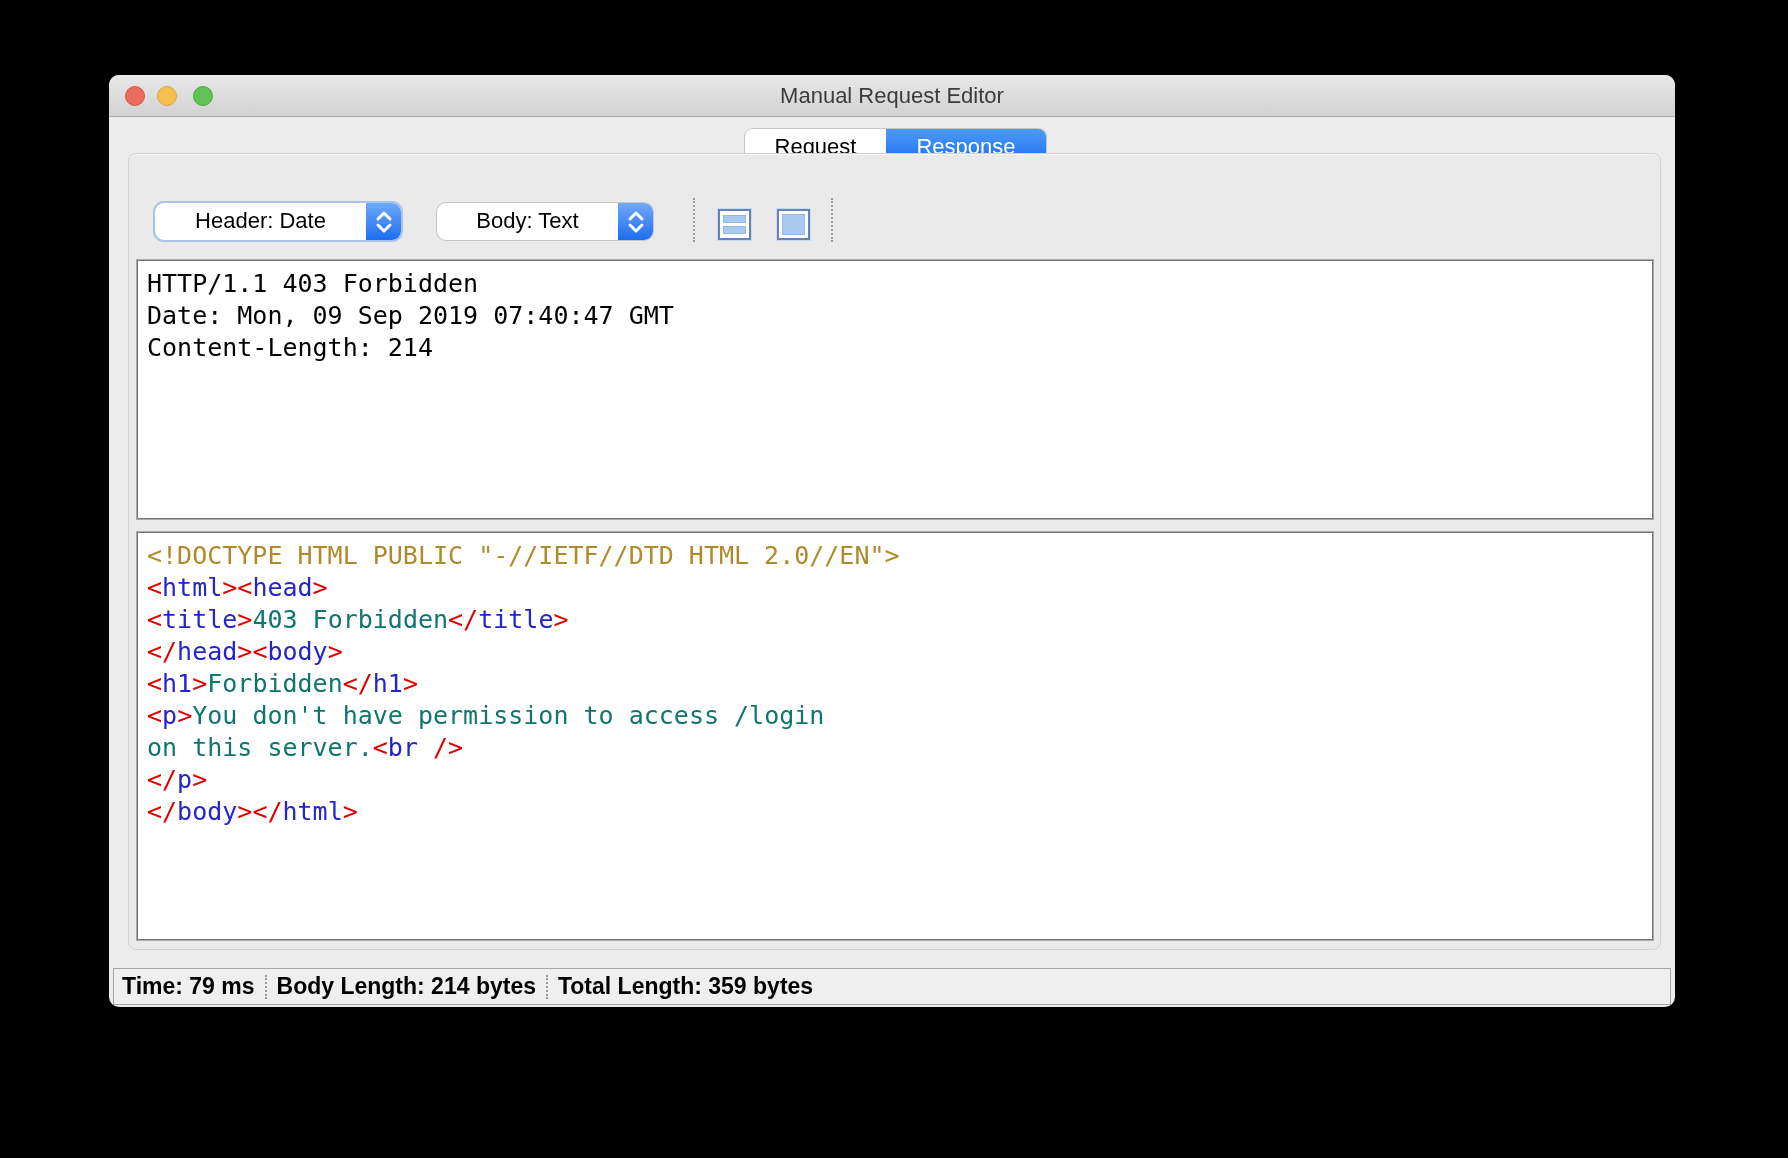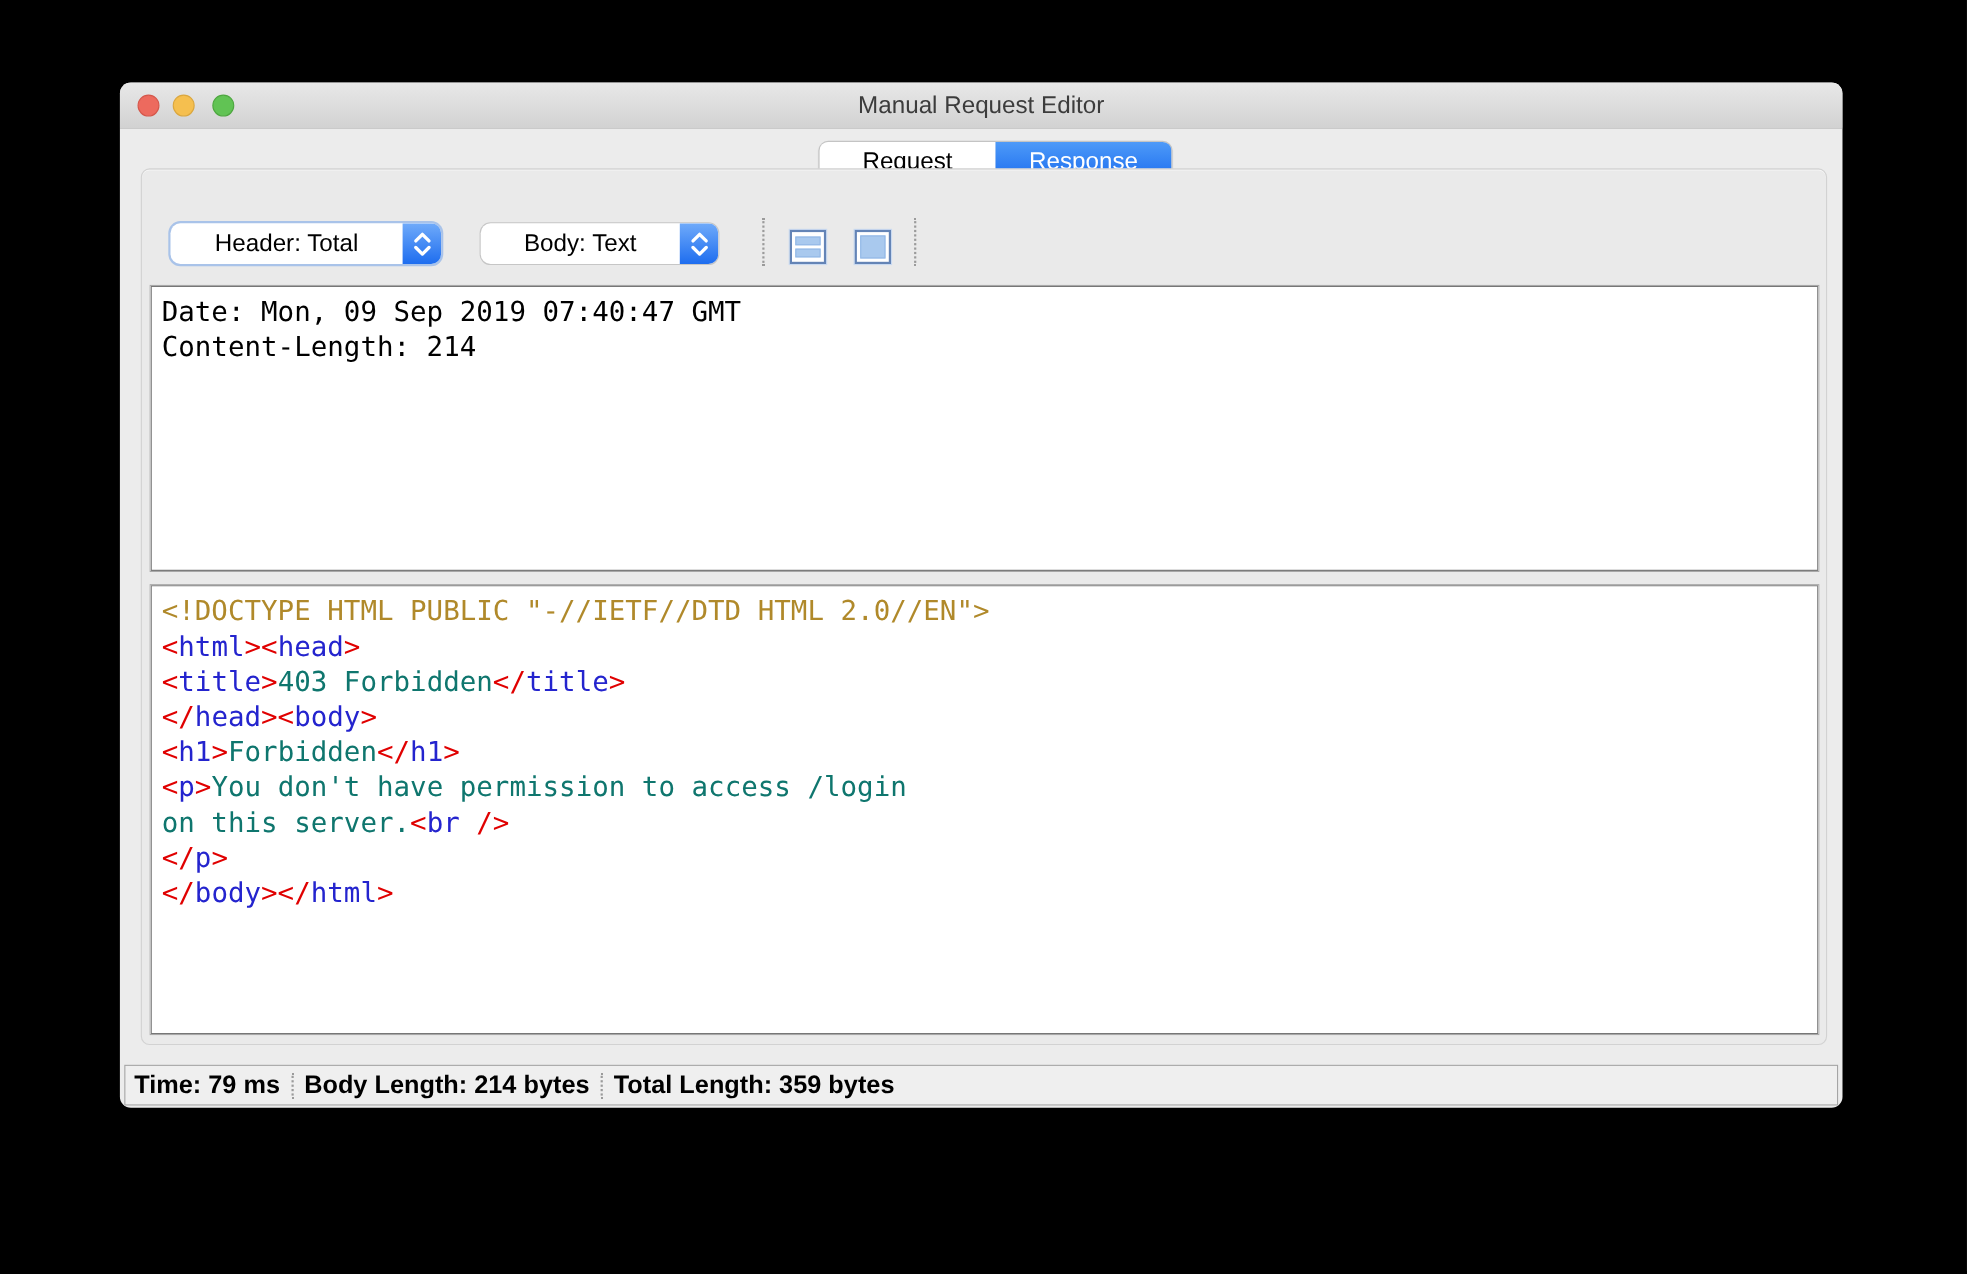--- a/index.html
+++ b/index.html
@@ -31,21 +31,21 @@
   
   .seg {
     position:absolute; left:636px; top:54px; height:36px; display:flex;
     border-radius:8px; overflow:hidden;
     box-shadow:0 0 0 1px #C4C4C4, 0 1px 2px rgba(0,0,0,0.18);
   }
   .seg-btn {
     display:flex; align-items:center; justify-content:center;
     font-size:22px; cursor:default;
   }
-  .seg-request  { width:160px; background:#FFFFFF; color:#000;text-decoration:underline; }
+  .seg-request  { width:141px; background:#FFFFFF; color:#000;text-decoration:underline; }
   .seg-response { width:160px; background:linear-gradient(#4E9AF8,#1A6CEF); color:#FFF; }
 
   
   .panel {
     position:absolute; left:19px; top:78px; width:1533px; height:797px;
     background:#EAEAEA; border:1px solid #D2D2D2; border-radius:8px;
     box-shadow:inset 0 1px 0 #F6F6F6;
   }
 
   
@@ -116,21 +116,21 @@
   </div>
 
   <div class="seg">
     <div class="seg-btn seg-request">Request</div>
     <div class="seg-btn seg-response">Response</div>
   </div>
 
   <div class="panel">
 
     <div class="popup popup-header">
-      <div class="popup-label">Header: Total</div>
+      <div class="popup-label">Header: Date</div>
       <div class="popup-cap">
         <svg width="22" height="26" viewBox="0 0 22 26">
           <path d="M5 10 L11 4 L17 10" stroke="#fff" stroke-width="3" fill="none" stroke-linecap="round" stroke-linejoin="round"></path>
           <path d="M5 16 L11 22 L17 16" stroke="#fff" stroke-width="3" fill="none" stroke-linecap="round" stroke-linejoin="round"></path>
         </svg>
       </div>
     </div>
 
     <div class="popup popup-body">
       <div class="popup-label">Body: Text</div>
@@ -147,21 +147,21 @@
     <div class="tool-icon ti-split">
       <div class="ti-bar"></div>
       <div class="ti-bar"></div>
     </div>
     <div class="tool-icon ti-single">
       <div class="ti-fill"></div>
     </div>
 
     <div class="vsep vsep2"></div>
 
-    <div class="codebox box-header"><div>Date: Mon, 09 Sep 2019 07:40:47 GMT</div><div>Content-Length: 214</div></div>
+    <div class="codebox box-header"><div>HTTP/1.1 403 Forbidden</div><div>Date: Mon, 09 Sep 2019 07:40:47 GMT</div><div>Content-Length: 214</div></div>
 
     <div class="codebox box-body"><div><span class="tok-doctype">&lt;!DOCTYPE HTML PUBLIC "-//IETF//DTD HTML 2.0//EN"&gt;</span></div><div><span class="tok-sym">&lt;</span><span class="tok-tag">html</span><span class="tok-sym">&gt;&lt;</span><span class="tok-tag">head</span><span class="tok-sym">&gt;</span></div><div><span class="tok-sym">&lt;</span><span class="tok-tag">title</span><span class="tok-sym">&gt;</span><span class="tok-txt">403 Forbidden</span><span class="tok-sym">&lt;/</span><span class="tok-tag">title</span><span class="tok-sym">&gt;</span></div><div><span class="tok-sym">&lt;/</span><span class="tok-tag">head</span><span class="tok-sym">&gt;&lt;</span><span class="tok-tag">body</span><span class="tok-sym">&gt;</span></div><div><span class="tok-sym">&lt;</span><span class="tok-tag">h1</span><span class="tok-sym">&gt;</span><span class="tok-txt">Forbidden</span><span class="tok-sym">&lt;/</span><span class="tok-tag">h1</span><span class="tok-sym">&gt;</span></div><div><span class="tok-sym">&lt;</span><span class="tok-tag">p</span><span class="tok-sym">&gt;</span><span class="tok-txt">You don't have permission to access /login</span></div><div><span class="tok-txt">on this server.</span><span class="tok-sym">&lt;</span><span class="tok-tag">br</span><span class="tok-sym"> /&gt;</span></div><div><span class="tok-sym">&lt;/</span><span class="tok-tag">p</span><span class="tok-sym">&gt;</span></div><div><span class="tok-sym">&lt;/</span><span class="tok-tag">body</span><span class="tok-sym">&gt;&lt;/</span><span class="tok-tag">html</span><span class="tok-sym">&gt;</span></div></div>
 
   </div>
 
   <div class="statusbar">
     <span class="status-item">Time: 79 ms</span>
     <span class="status-sep"></span>
     <span class="status-item">Body Length: 214 bytes</span>
     <span class="status-sep"></span>

